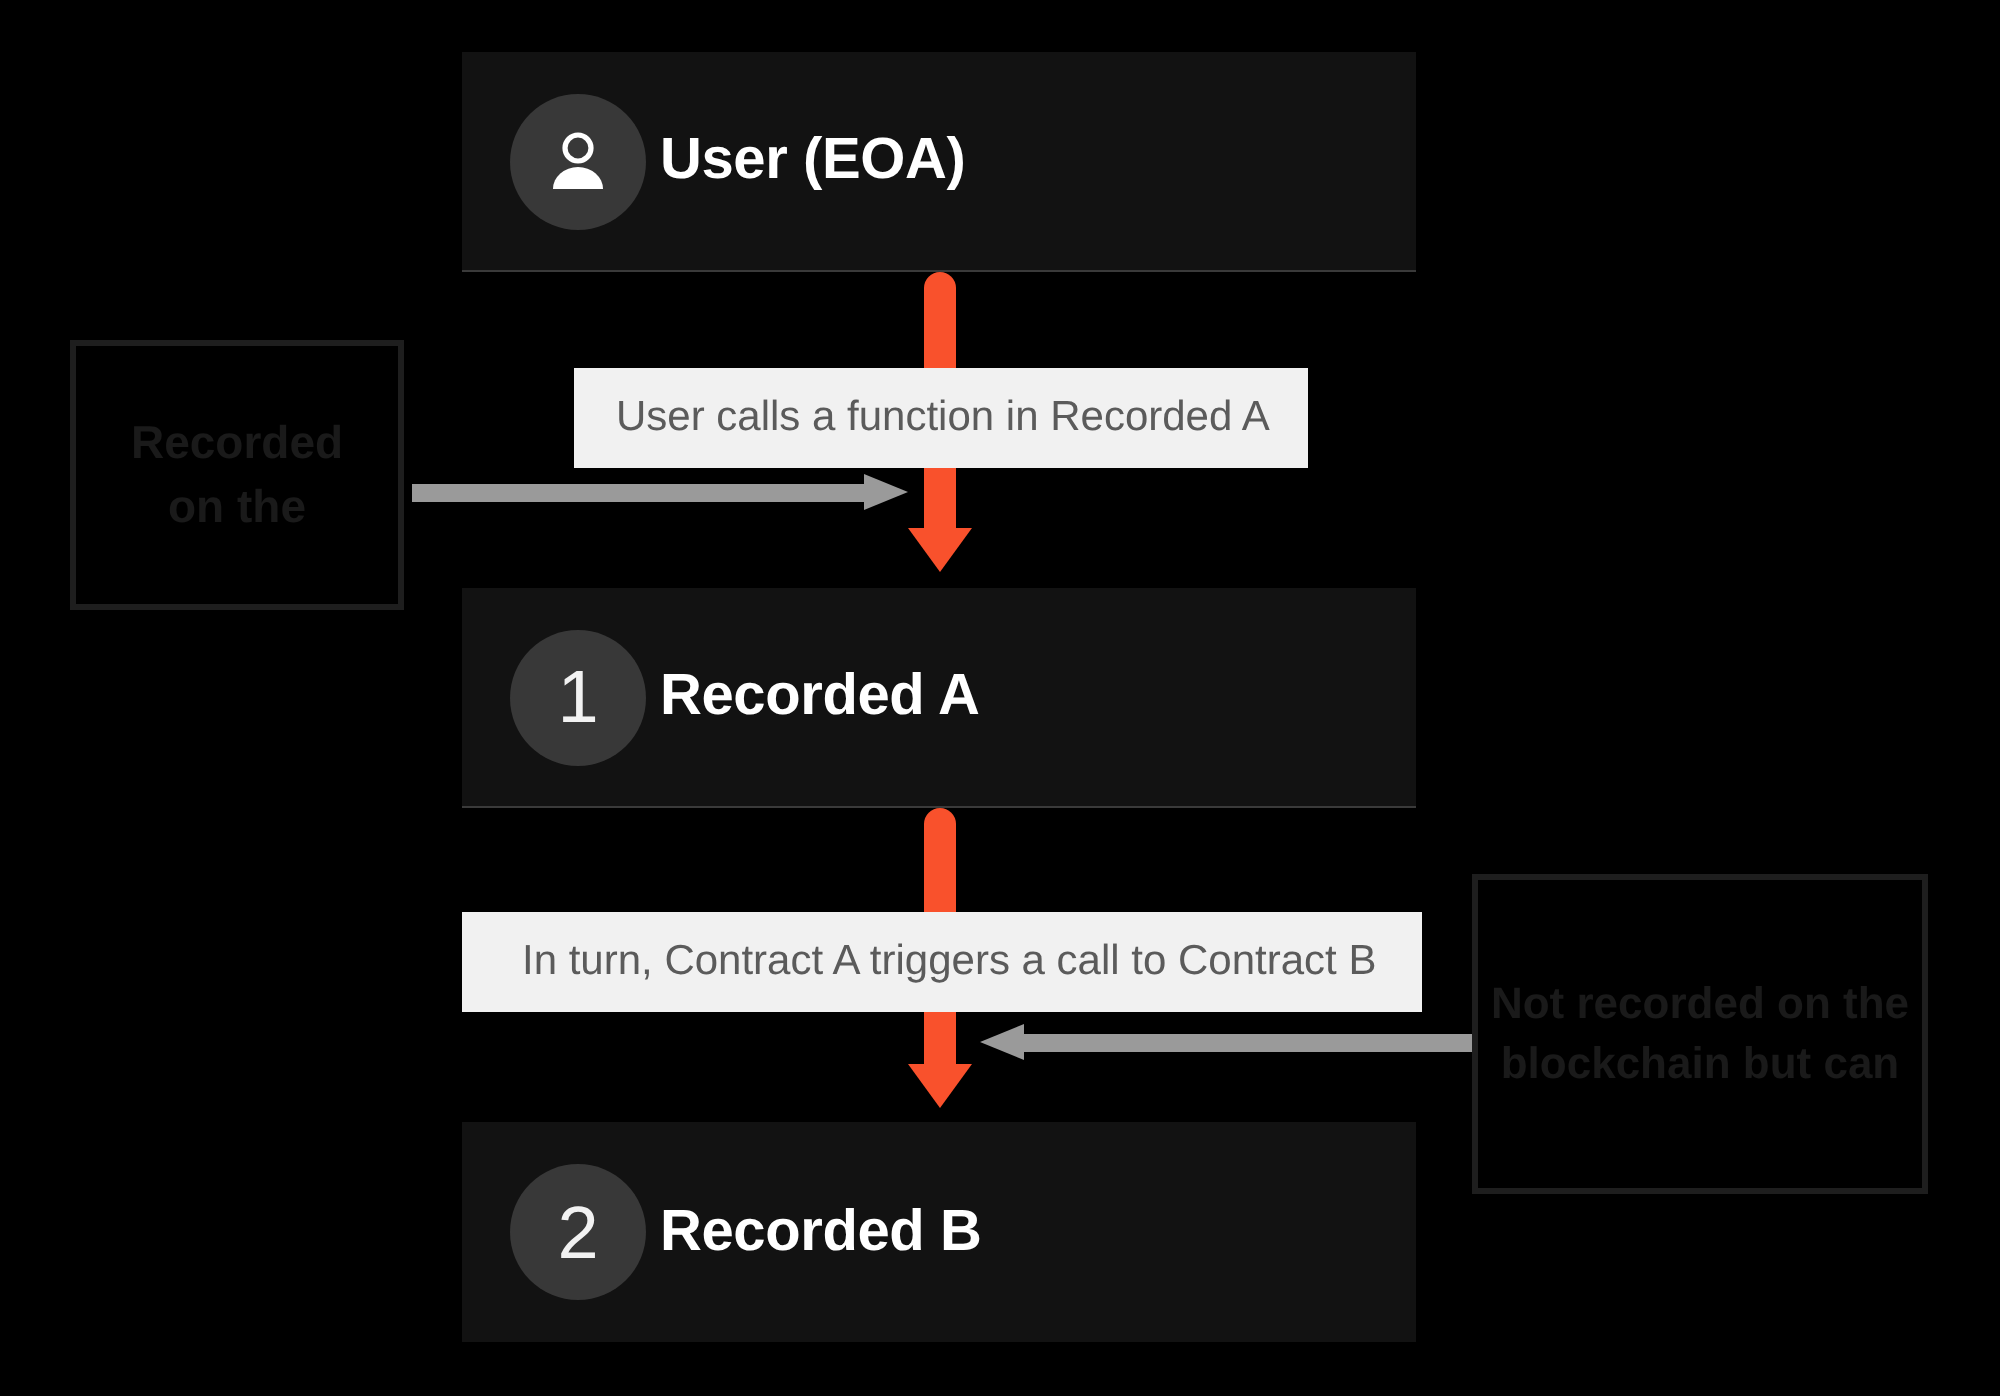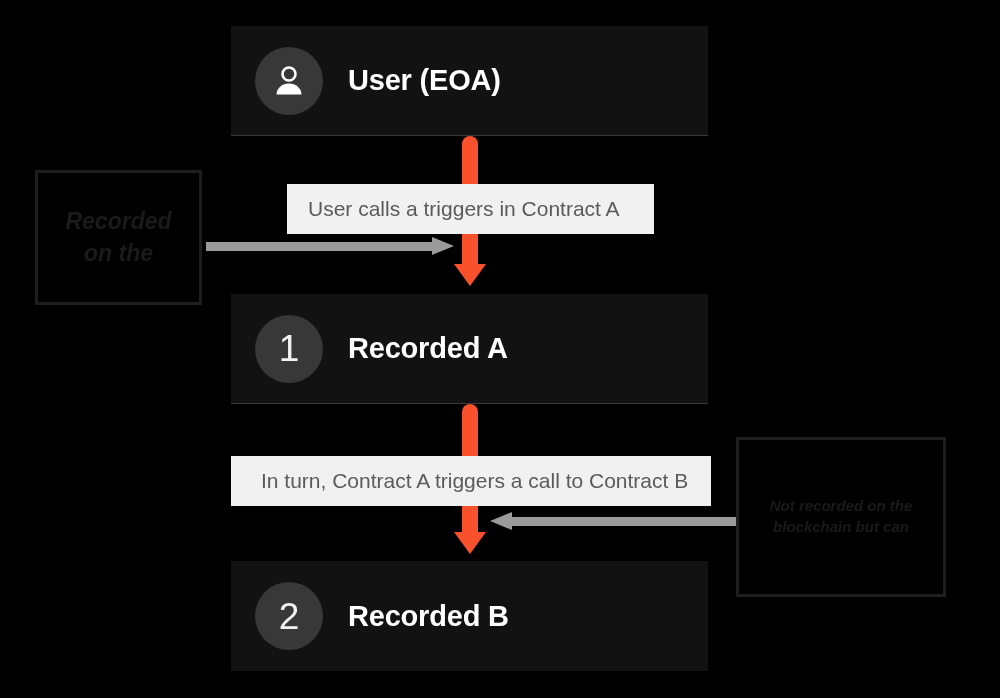--- a/index.html
+++ b/index.html
@@ -42,21 +42,21 @@
     display: flex;
     align-items: center;
     justify-content: center;
     color: #f2f2f2;
     font-size: 37px;
     font-weight: 400;
     line-height: 1;
   }
   .node-badge svg { display: block; }
   .node-title {
-    margin-left: 25px;
+    margin-left: 7px;
     color: #ffffff;
     font-size: 29px;
     font-weight: 700;
     letter-spacing: -0.2px;
     white-space: nowrap;
   }
 
   #node-user     { top: 26px; }
   #node-contract-a { top: 294px; }
   #node-contract-b { top: 561px; border-bottom: none; }
@@ -122,32 +122,31 @@
     background: #000000;
     border: 3px solid #1e1e1e;
     box-sizing: border-box;
     display: flex;
     align-items: center;
     justify-content: center;
     text-align: center;
     color: #1a1a1a;
     font-weight: 700;
     z-index: 5;
-    font-style: italic;
   }
   #note-left {
     left: 35px; top: 170px;
     width: 167px; height: 135px;
     font-size: 23px;
     line-height: 1.36;
   }
   #note-right {
     left: 736px; top: 437px;
-    width: 210px; height: 160px;
-    font-size: 15px;
+    width: 228px; height: 160px;
+    font-size: 22px;
     line-height: 1.38;
   }
   .note span { display: block; }
 
   
   .gray-arrow {
     position: absolute;
     height: 18px;
     z-index: 1;
   }
@@ -208,21 +207,21 @@
   <div class="node" id="node-contract-a">
     <div class="node-badge">1</div>
     <div class="node-title">Recorded A</div>
   </div>
 
   <div class="node" id="node-contract-b">
     <div class="node-badge">2</div>
     <div class="node-title">Recorded B</div>
   </div>
 
-  <div class="step-label" id="label-1">User calls a triggers in Contract A</div>
+  <div class="step-label" id="label-1">User calls a function in Recorded A</div>
   <div class="step-label" id="label-2">In turn, Contract A triggers a call to Contract B</div>
 
   <div class="note" id="note-left">
     <div>
       <span>Recorded</span>
       <span>on the</span>
     </div>
   </div>
   <div class="note" id="note-right">
     <div>

